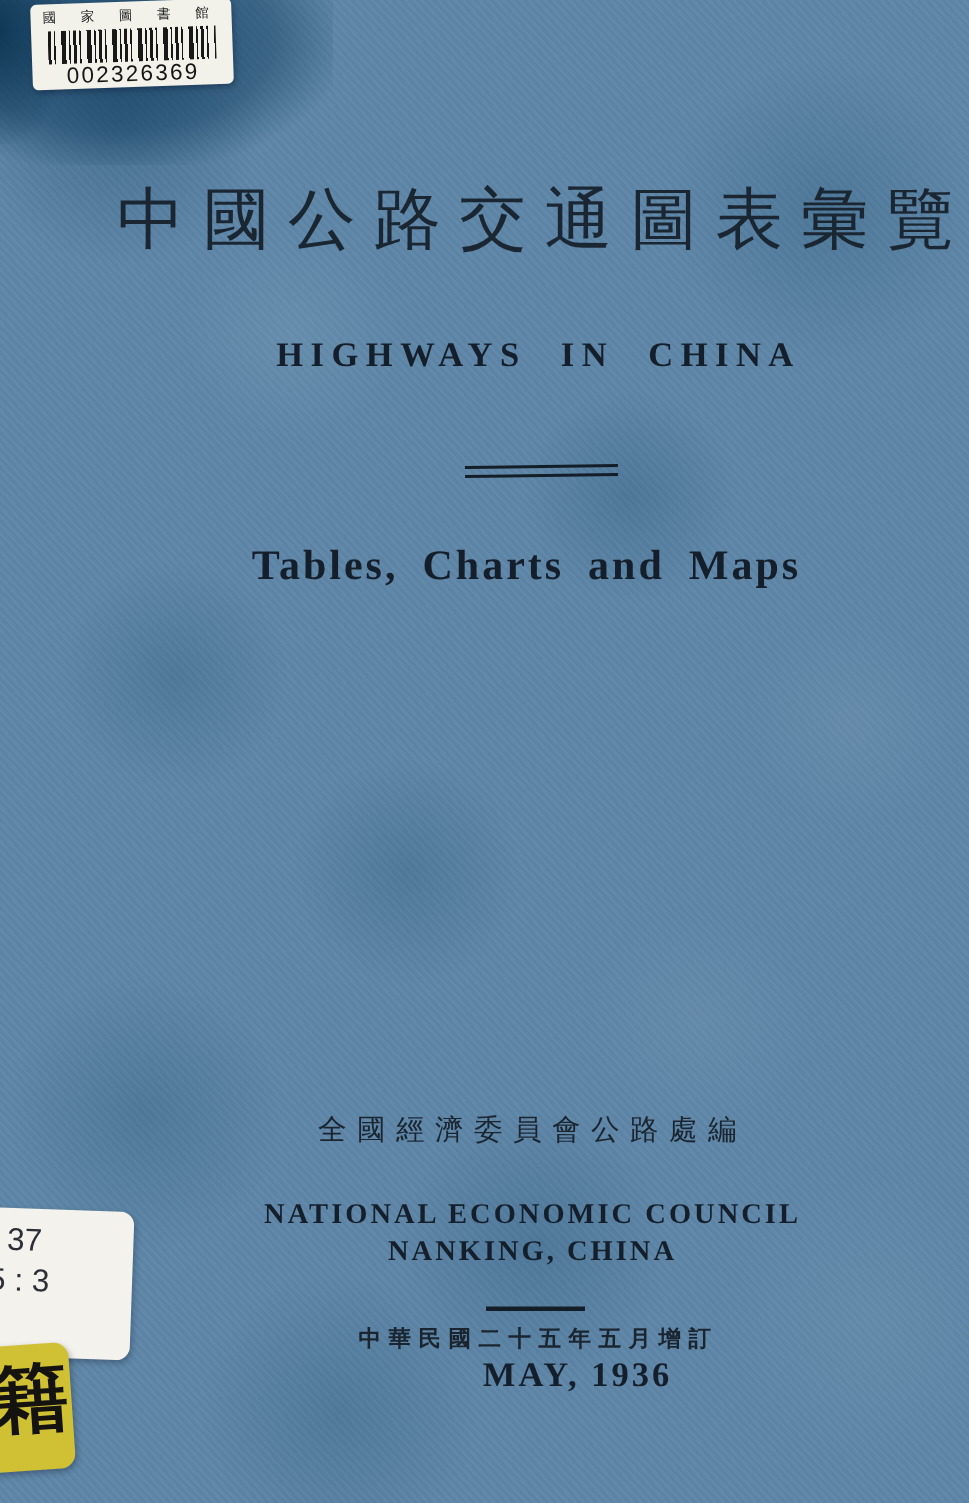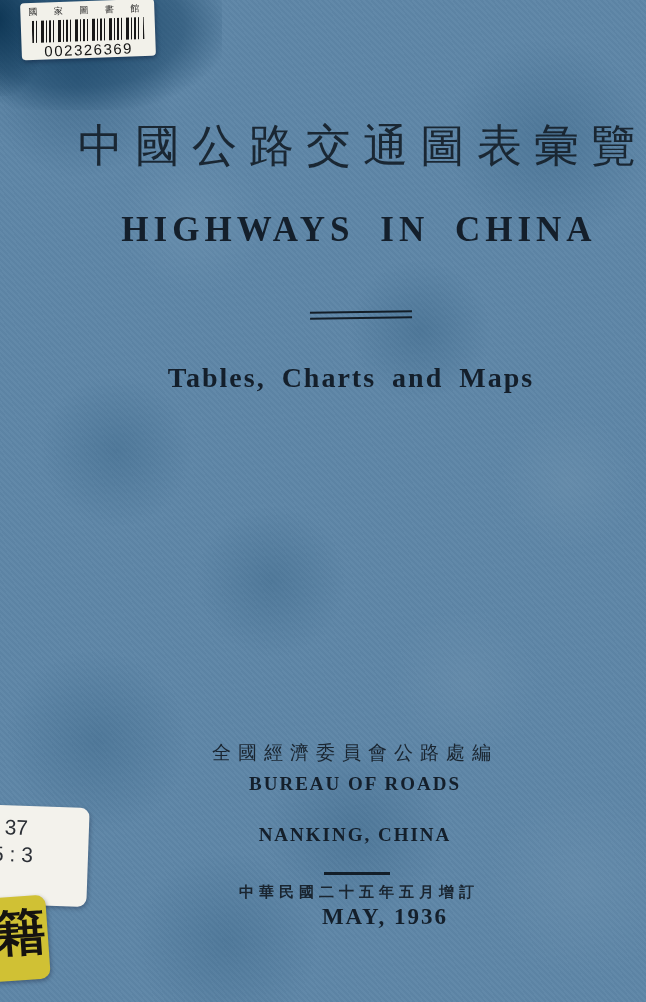--- a/index.html
+++ b/index.html
@@ -31,21 +31,21 @@
   }
   .dark-corner{
     position:absolute;left:-14px;top:-14px;width:60px;height:110px;
     background:radial-gradient(ellipse at 20% 30%, rgba(8,48,78,.85) 0%, rgba(8,48,78,0) 75%);
   }
   
   .center-line{position:absolute;left:0;width:100%;text-align:center;}
   .center-line > .shift{display:inline-block;transform:translateX(var(--dx,0px));}
 
   .cn-title{top:116px;--dx:40px;font-size:45px;letter-spacing:12px;color:#1a2733;font-weight:400;white-space:nowrap;}
-  .en-title{top:210px;--dx:36px;font-size:35px;font-weight:bold;letter-spacing:5px;word-spacing:12px;color:#141f2b;white-space:nowrap;}
+  .en-title{top:224px;--dx:36px;font-size:23px;font-weight:bold;letter-spacing:5px;word-spacing:12px;color:#141f2b;white-space:nowrap;}
   .divider-double{top:305px;--dx:38px;}
   .divider-double .rule{
     display:inline-block;width:102px;height:4px;
     border-top:2px solid #131e28;border-bottom:2px solid #131e28;
     transform:translateX(var(--dx)) rotate(-0.8deg);
   }
   .subtitle{top:362px;--dx:28px;font-size:28px;font-weight:bold;letter-spacing:2px;word-spacing:7px;color:#141f2b;white-space:nowrap;}
 
   .pub-cn{top:740px;--dx:32px;font-size:19px;letter-spacing:7px;color:#1a2530;white-space:nowrap;}
   .pub-en{top:771px;--dx:32px;font-size:19px;font-weight:bold;letter-spacing:2px;line-height:25.5px;color:#141f2b;}
@@ -122,22 +122,22 @@
   <div class="center-line pub-cn">
     <span class="shift">全國經濟委員會公路處編</span>
   </div>
 
   <div class="center-line subtitle">
     <span class="shift">Tables, Charts and Maps</span>
   </div>
 
   <div class="center-line pub-en">
     <span class="shift">
-      <span>BUREAU OF ROADS</span><br>
       <br>
+      <span>NATIONAL ECONOMIC COUNCIL</span><br>
       <span>NANKING, CHINA</span>
     </span>
   </div>
 
   <div class="center-line divider-single">
     <span class="rule"></span>
   </div>
 
   <div class="center-line date-cn">
     <span class="shift">中華民國二十五年五月增訂</span>

